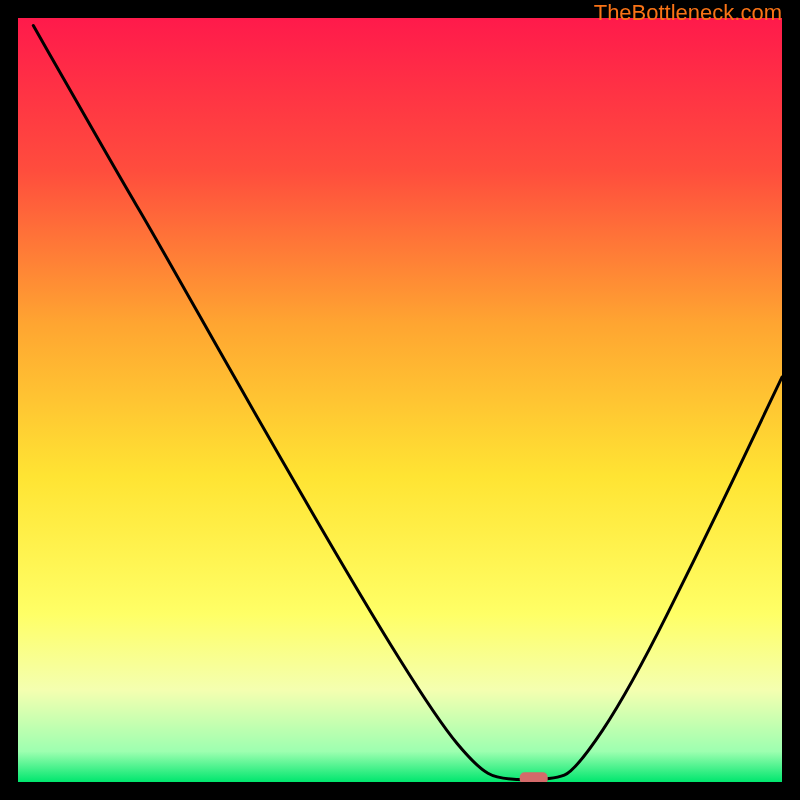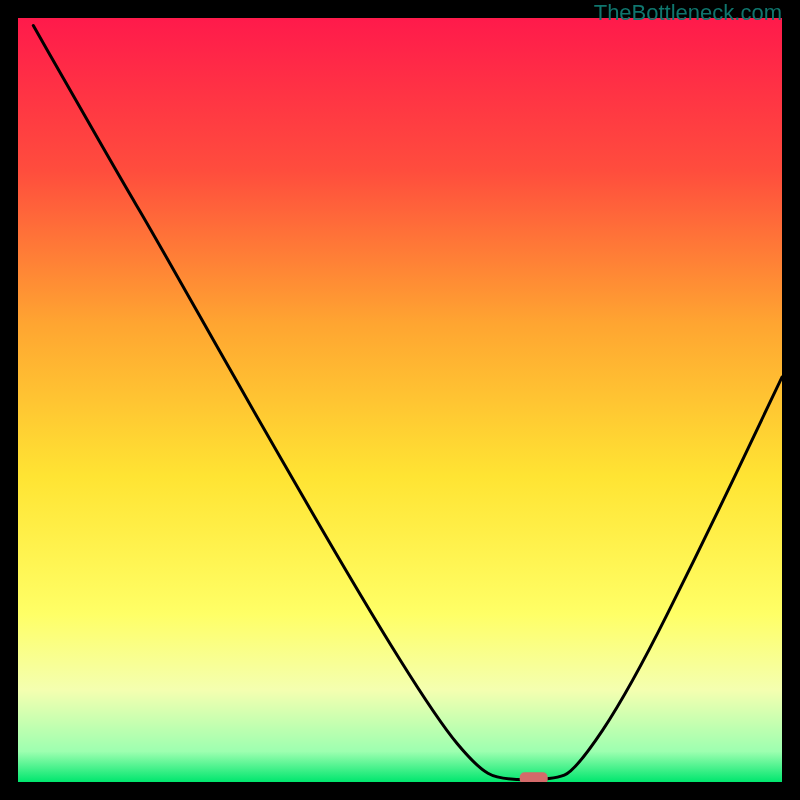--- a/index.html
+++ b/index.html
@@ -23,21 +23,21 @@
     position: absolute;
     left: 0;
     top: 0;
     width: 764px;
     height: 764px;
   }
   .watermark {
     position: absolute;
     top: 0px;
     right: 18px;
-    color: #0f766e;
+    color: #f97316;
     font-size: 22px;
     font-weight: 500;
     letter-spacing: 0px;
   }
   svg { display: block; }
 </style>
 </head>
 <body>
 
 <div class="frame">

